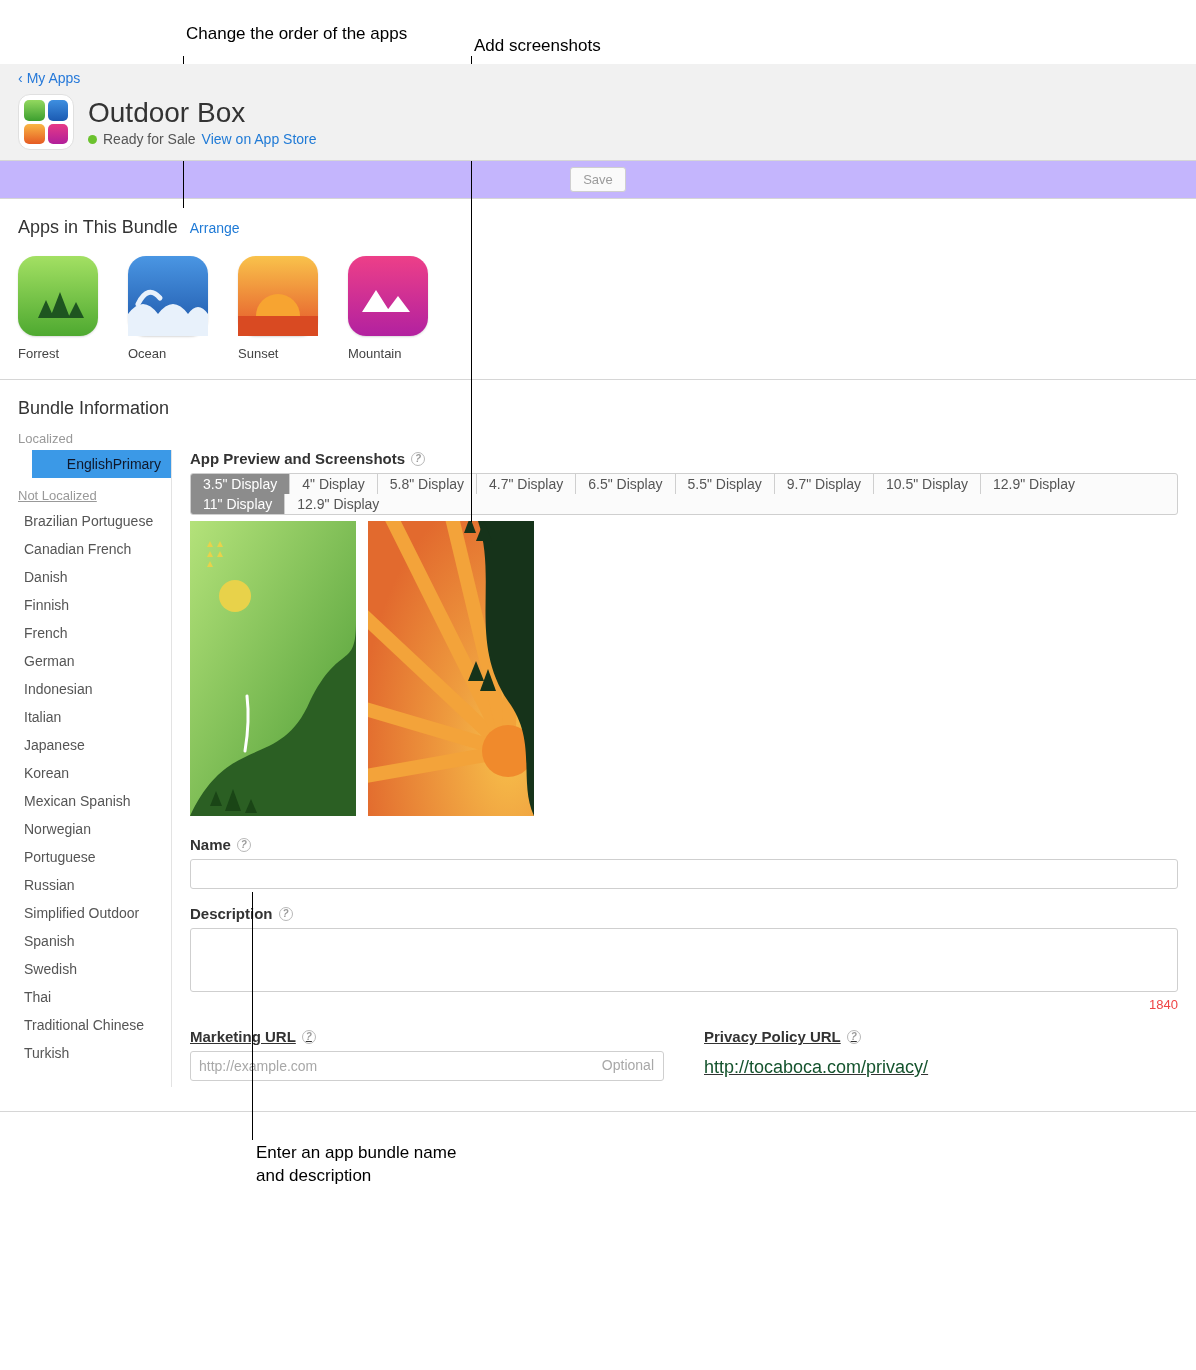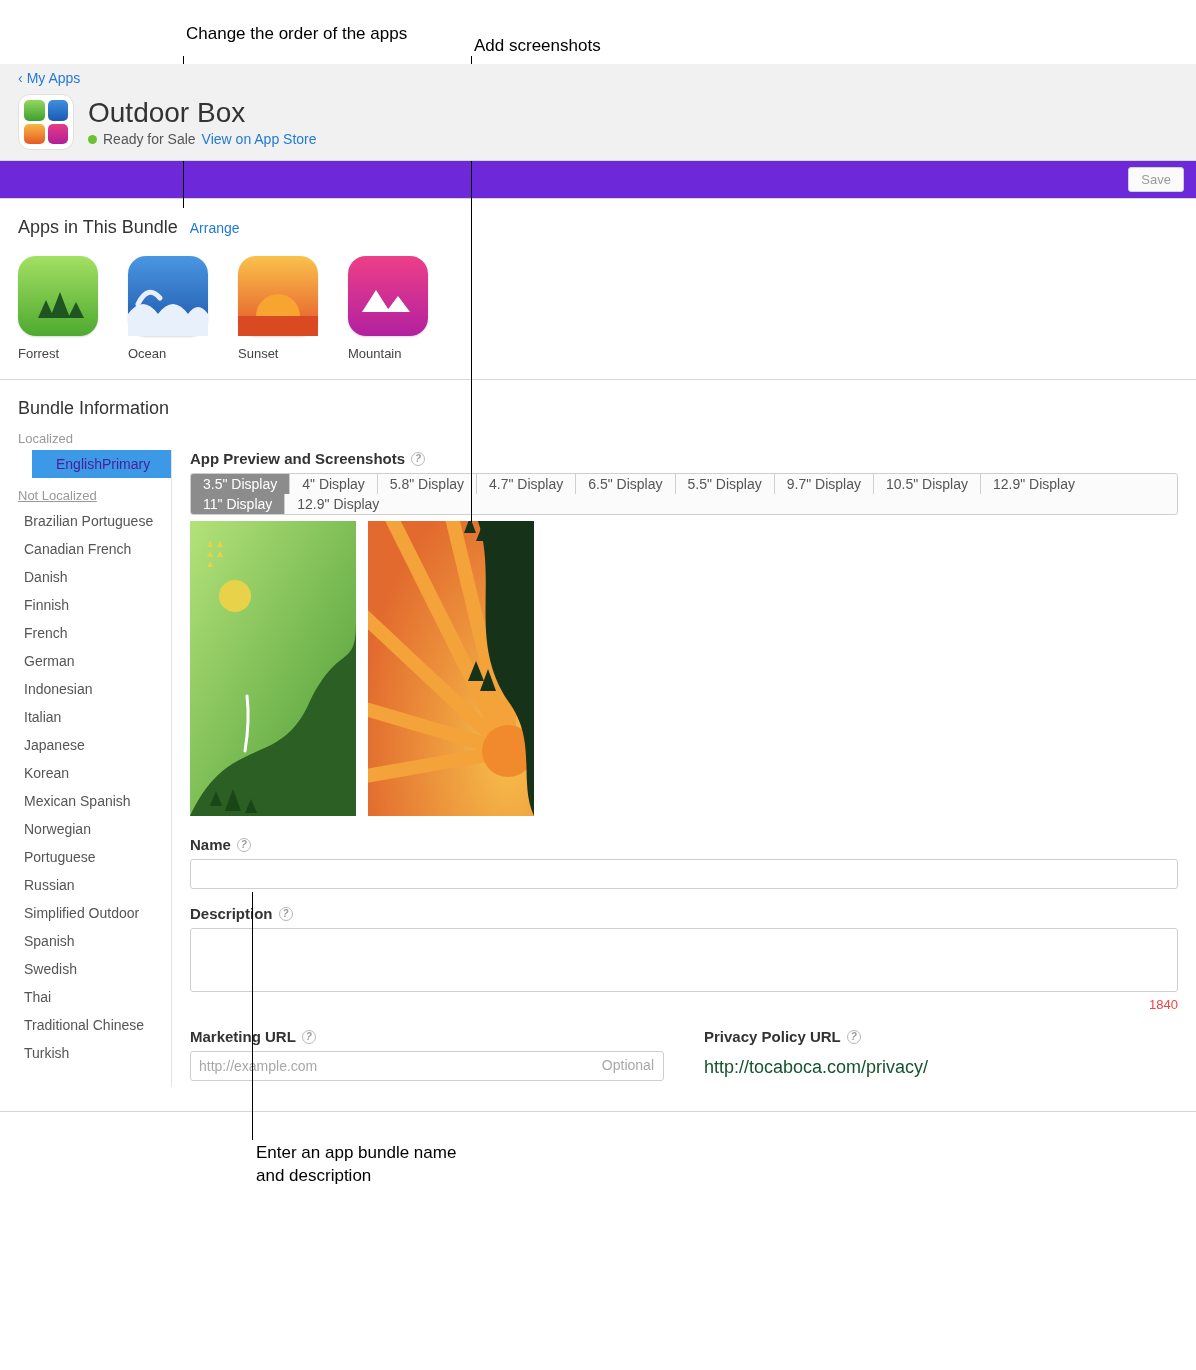--- a/index.html
+++ b/index.html
@@ -33,57 +33,57 @@
   .mi-green { background: linear-gradient(#93d85f,#3c9f2f); }
   .mi-blue  { background: linear-gradient(#3e8fe0,#1b5ab2); }
   .mi-orange{ background: linear-gradient(#f9b645,#e55b23); }
   .mi-pink  { background: linear-gradient(#e63a87,#b11f9a); }
   .titleblk h1 { font-size: 28px; font-weight: 400; color:#333; }
   .status-line { font-size: 14px; color:#555; display:flex; align-items:center; gap:6px; margin-top:2px;}
   .dot-green { width:9px; height:9px; border-radius:50%; background:#6bc22e; display:inline-block;}
   .link { color:#1f7ad6; cursor:pointer; }
 
   
-  .savebar { border-bottom:1px solid #d6d6d6; background:#6d28d9; display:flex; justify-content:flex-end; padding:6px 12px;}
+  .savebar { border-bottom:1px solid #d6d6d6; background:#c4b5fd; display:flex; justify-content:center; padding:6px 12px;}
   .savebtn { border:1px solid #cfcfcf; background:#fafafa; color:#9b9b9b; font-size:13px; padding:4px 12px; border-radius:3px; cursor:pointer;}
 
   
   .section { padding: 18px; }
   .sect-title { font-size:18px; font-weight:400; color:#333; display:flex; align-items:baseline; gap:12px; margin-bottom:18px;}
   .sect-title .link { font-size:14px; }
   .apps-grid { display:flex; gap:30px; }
   .app-card { width:80px; }
   .app-icon { width:80px; height:80px; border-radius:18px; box-shadow:0 1px 2px rgba(0,0,0,0.15);}
   .app-card .label { font-size:13px; color:#444; margin-top:10px; }
 
   .divider { height:1px; background:#d6d6d6; }
   .divider.final { margin-top: 24px; }
 
   
   .bundle-title { padding:18px 18px 6px 18px; font-size:18px; font-weight:400;}
   .locale-hdr { font-size:13px; color:#999; padding:6px 18px 4px 18px;}
   .two-col { display:flex; }
   .leftcol { width:172px; border-right:1px solid #e3e3e3; padding-bottom:20px;}
   .loc-item { font-size:14px; color:#555; padding:6px 10px 6px 24px; cursor:pointer;}
-  .loc-selected { background:#3b99e7; color:#4c1d95; display:flex; justify-content:flex-start; padding:6px 10px 6px 24px;margin-left:32px;}
+  .loc-selected { background:#3b99e7; color:#0f172a; display:flex; justify-content:flex-end; padding:6px 10px 6px 24px;margin-left:32px;}
   .rightcol { flex:1; padding:0 18px 0 18px;}
   .field-label { font-size:15px; font-weight:600; color:#333; display:flex; align-items:center; gap:6px; margin-bottom:6px;}
   .help { width:14px; height:14px; border-radius:50%; border:1px solid #b8b8b8; color:#9a9a9a; font-size:10px; display:inline-flex; align-items:center; justify-content:center; font-style:italic;}
   .display-tabs { border:1px solid #cfcfcf; border-radius:3px; overflow:hidden; margin-bottom:6px; background:#fbfbfb;}
   .disp-row { display:flex; flex-wrap:wrap;}
   .disp-tab { font-size:14px; color:#555; padding:2px 12px; border-right:1px solid #cfcfcf; cursor:pointer; white-space:nowrap;}
   .disp-row .disp-tab:last-child { border-right:none; }
   .disp-tab.sel { background:#8c8c8c; color:#fff; }
   .shotrow { display:flex; gap:12px; margin-bottom:20px;}
   .shot { width:166px; height:295px; border-radius:2px; }
   .txt-input { width:100%; border:1px solid #cfcfcf; border-radius:3px; padding:6px 8px; font-size:14px; font-family:inherit;}
   .txt-area  { width:100%; border:1px solid #cfcfcf; border-radius:3px; padding:6px 8px; font-size:14px; font-family:inherit; height:64px; resize:none;}
   .field-group { margin-bottom:16px; }
   .counter { text-align:right; font-size:13px; color:#ef4444; margin-top:2px;}
-  .two-fields { display:flex; gap:40px; }
+  .two-fields { display:flex; gap:40px;text-decoration:underline; }
   .two-fields > div { flex:1; }
   .static-url { font-size:18px; color:#14532d; margin-top:12px;}
   input::placeholder, .placeholder { color:#a8a8a8; }
   .optional-tag { position:absolute; right:10px; top:6px; color:#a8a8a8; font-size:14px;}
   .input-wrap { position:relative; }
 
   
   .bottom-annot { margin: 30px 0 30px 256px; font-size:17px; color:#000; line-height:1.35;}
 
   

